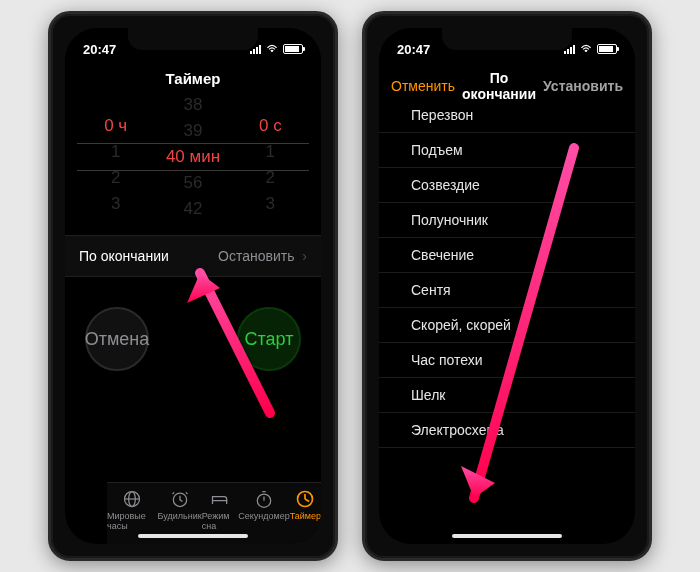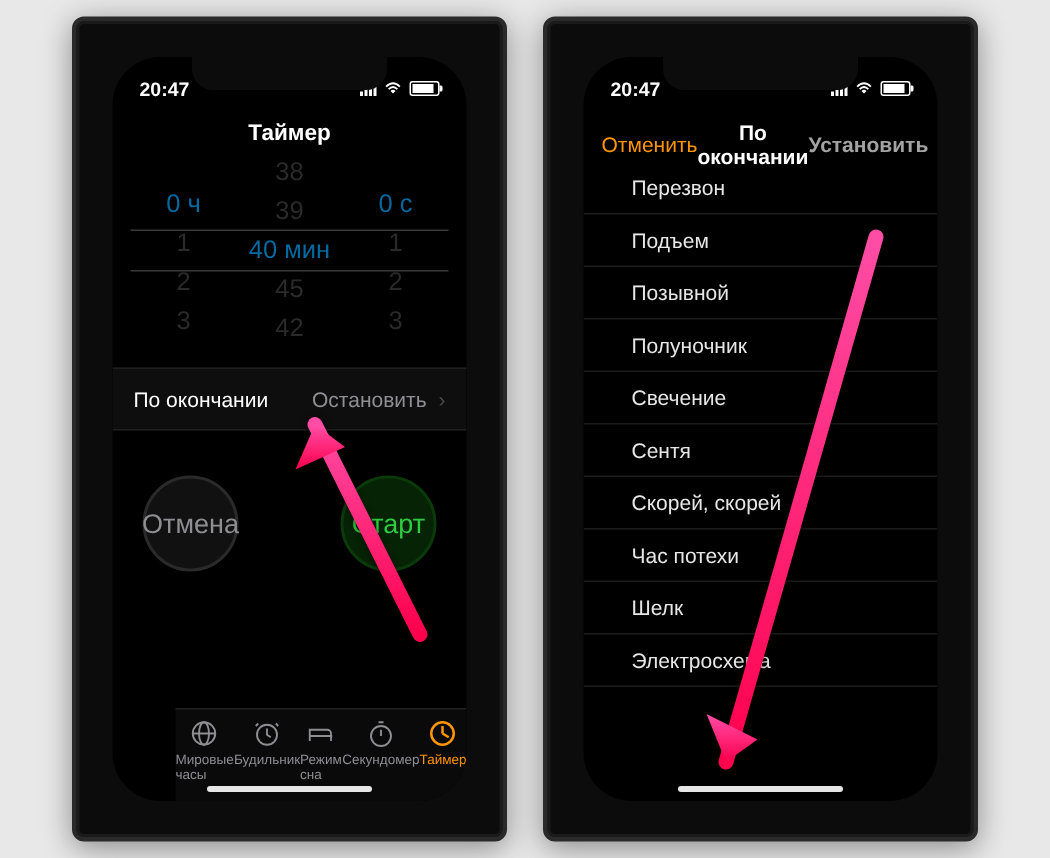--- a/index.html
+++ b/index.html
@@ -10,26 +10,26 @@
     font-family: -apple-system, 'Helvetica Neue', Arial, sans-serif;
     display: flex;
     justify-content: center;
     align-items: center;
     gap: 24px;
   }
   .phone {
     width: 290px;
     height: 550px;
     background: #0c0c0c;
-    border-radius: 8px;
+    border-radius: 22px;
     border: 3px solid #2a2a2a;
     box-shadow: 0 4px 20px rgba(0,0,0,.4), inset 0 0 0 2px #1a1a1a;
     position: relative;
     overflow: hidden;
-    padding: 24px;
+    padding: 14px;
   }
   .screen {
     width: 100%;
     height: 100%;
     background: #000;
     border-radius: 32px;
     position: relative;
     overflow: hidden;
     color: #fff;
   }
@@ -93,21 +93,21 @@
     justify-content: center;
     position: relative;
     overflow: hidden;
   }
   .picker-col div {
     height: 26px;
     line-height: 26px;
     font-size: 17px;
     color: #2a2a2a;
   }
-  .picker-col .sel { color: #0369a1; font-weight: 400; }
+  .picker-col .sel { color: #ef4444; font-weight: 400; }
   .picker-lines {
     position: absolute; left:0; right:0; top:50%;
     transform: translateY(-50%);
     height: 28px;
     border-top: 0.5px solid #3a3a3a;
     border-bottom: 0.5px solid #3a3a3a;
     pointer-events:none;
   }
   .row {
     display: flex;
@@ -212,21 +212,21 @@
         <div class="sel">0 ч</div>
         <div>1</div>
         <div>2</div>
         <div>3</div>
       </div>
       <div class="picker-col">
 
         <div>38</div>
         <div>39</div>
         <div class="sel">40 мин</div>
-        <div>45</div>
+        <div>56</div>
         <div>42</div>
 
       </div>
       <div class="picker-col">
         <div></div>
         <div></div>
         <div></div>
         <div class="sel">0 с</div>
         <div>1</div>
         <div>2</div>
@@ -327,21 +327,21 @@
     </div>
     <div class="header3">
       <span class="left">Отменить</span>
       <span class="center">По окончании</span>
       <span class="right">Установить</span>
     </div>
 
     <div class="soundlist">
       <div class="item">Перезвон</div>
       <div class="item">Подъем</div>
-      <div class="item">Позывной</div>
+      <div class="item">Созвездие</div>
       <div class="item">Полуночник</div>
       <div class="item">Свечение</div>
       <div class="item">Сентя</div>
       <div class="item">Скорей, скорей</div>
       <div class="item">Час потехи</div>
       <div class="item">Шелк</div>
       <div class="item">Электросхема</div>
 
     </div>
 

